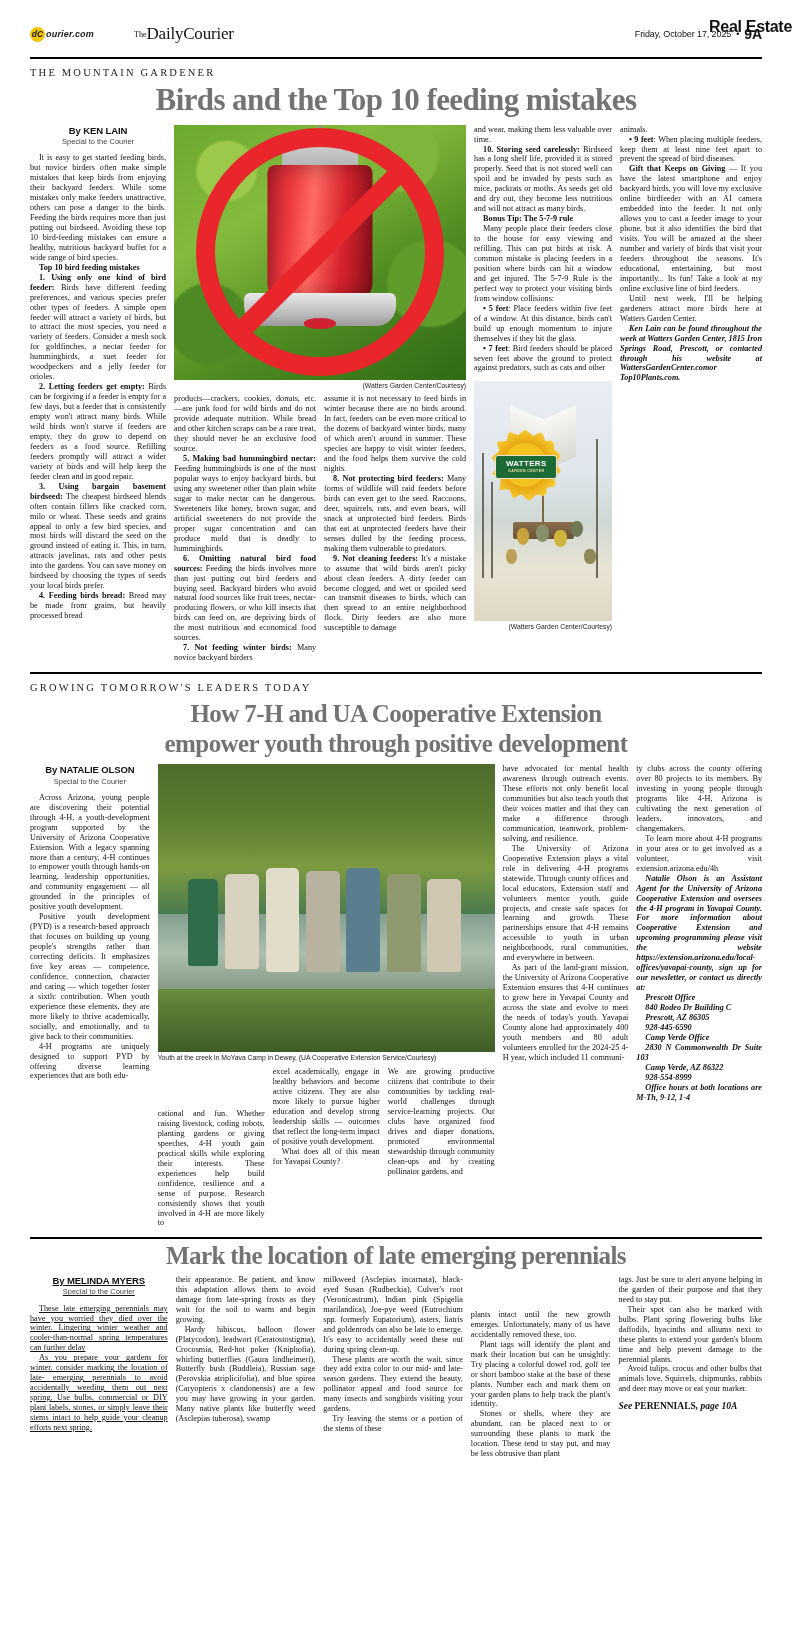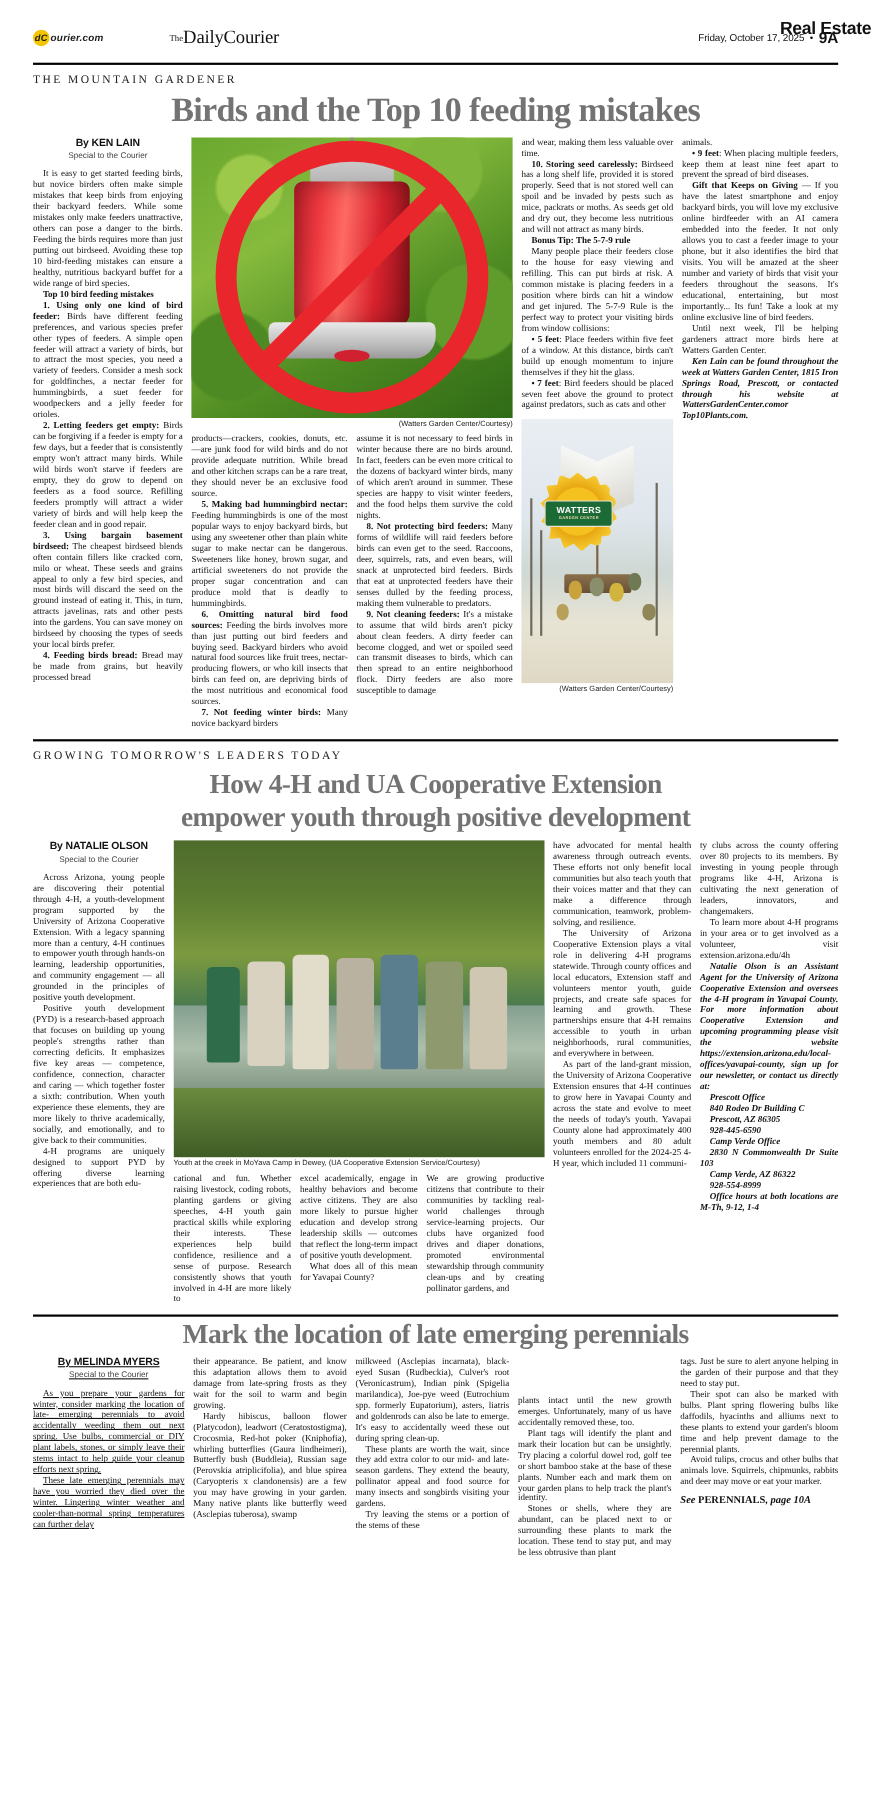--- a/index.html
+++ b/index.html
@@ -16,21 +16,21 @@
     box-sizing:border-box;
     padding:0 30px;
     background:#fff;
   }
 
   
   .masthead{
     display:flex;align-items:center;justify-content:space-between;
     height:40px;padding-top:14px;
   }
-  .mh-left{display:flex;align-items:center;gap:60px;}
+  .mh-left{display:flex;align-items:center;gap:40px;}
   .dc-logo{
     display:flex;align-items:center;
     font-family:"Liberation Sans", sans-serif;
     font-size:9px;font-weight:bold;font-style:italic;
     letter-spacing:.2px;
   }
   .dc-badge{
     display:inline-flex;align-items:center;justify-content:center;
     width:15px;height:15px;border-radius:50%;
     background:#f2c500;color:#1a1a1a;
@@ -324,21 +324,21 @@
       <p><b>• 9 feet</b><span>: When placing multiple feeders, keep them at least nine feet apart to prevent the spread of bird diseases.</span></p>
       <p><b>Gift that Keeps on Giving</b><span> — If you have the latest smartphone and enjoy backyard birds, you will love my exclusive online birdfeeder with an AI camera embedded into the feeder. It not only allows you to cast a feeder image to your phone, but it also identifies the bird that visits. You will be amazed at the sheer number and variety of birds that visit your feeders throughout the seasons. It's educational, entertaining, but most importantly... Its fun! Take a look at my online exclusive line of bird feeders.</span></p>
       <p>Until next week, I'll be helping gardeners attract more birds here at Watters Garden Center.</p>
       <p><i>Ken Lain can be found throughout the week at Watters Garden Center, 1815 Iron Springs Road, Prescott, or contacted through his website at WattersGardenCenter.comor Top10Plants.com.</i></p>
     </div>
   </div>
 
   <hr class="rule-thick">
 
   <div class="kicker">GROWING TOMORROW'S LEADERS TODAY</div>
-  <div class="headline h2">How 4-H and UA Cooperative Extension</div>
+  <div class="headline h2">How 7-H and UA Cooperative Extension</div>
   <div class="headline h2" style="margin-top:-4px;">empower youth through positive development</div>
 
   <div class="cols" style="margin-top:3px;">
 
     <div class="col" style="width:120px;">
       <div class="byline">By NATALIE OLSON</div>
       <div class="byline-sub">Special to the Courier</div>
       <p>Across Arizona, young people are discovering their potential through 4-H, a youth-development program supported by the University of Arizona Cooperative Extension. With a legacy spanning more than a century, 4-H continues to empower youth through hands-on learning, leadership opportunities, and community engagement — all grounded in the principles of positive youth development.</p>
       <p>Positive youth development (PYD) is a research-based approach that focuses on building up young people's strengths rather than correcting deficits. It emphasizes five key areas — competence, confidence, connection, character and caring — which together foster a sixth: contribution. When youth experience these elements, they are more likely to thrive academically, socially, and emotionally, and to give back to their communities.</p>
       <p>4-H programs are uniquely designed to support PYD by offering diverse learning experiences that are both edu-</p>
@@ -352,21 +352,21 @@
         <div class="ck-kid" style="left:20%;top:38%;width:10%;height:33%;background:#d9d2c0;"></div>
         <div class="ck-kid" style="left:32%;top:36%;width:10%;height:36%;background:#e2dccb;"></div>
         <div class="ck-kid" style="left:44%;top:37%;width:10%;height:35%;background:#b9b2a0;"></div>
         <div class="ck-kid" style="left:56%;top:36%;width:10%;height:36%;background:#5a7e8e;"></div>
         <div class="ck-kid" style="left:68%;top:38%;width:10%;height:34%;background:#8e9a6d;"></div>
         <div class="ck-kid" style="left:80%;top:40%;width:10%;height:32%;background:#d0c7b2;"></div>
       </div>
       <div class="caption left">Youth at the creek in MoYava Camp in Dewey, (UA Cooperative Extension Service/Courtesy)</div>
 
       <div class="cols" style="gap:8px;margin-top:5px;">
-        <div class="col" style="width:107px;">
+        <div class="col" style="width:107px;margin-top:42px;">
           <p class="noind">cational and fun. Whether raising livestock, coding robots, planting gardens or giving speeches, 4-H youth gain practical skills while exploring their interests. These experiences help build confidence, resilience and a sense of purpose. Research consistently shows that youth involved in 4-H are more likely to</p>
         </div>
         <div class="col" style="width:107px;">
           <p class="noind">excel academically, engage in healthy behaviors and become active citizens. They are also more likely to pursue higher education and develop strong leadership skills — outcomes that reflect the long-term impact of positive youth development.</p>
           <p>What does all of this mean for Yavapai County?</p>
         </div>
         <div class="col" style="width:107px;">
           <p class="noind">We are growing productive citizens that contribute to their communities by tackling real-world challenges through service-learning projects. Our clubs have organized food drives and diaper donations, promoted environmental stewardship through community clean-ups and by creating pollinator gardens, and</p>
         </div>
       </div>
@@ -395,22 +395,22 @@
   </div>
 
   <hr class="rule-thick">
 
   <div class="headline h3">Mark the location of late emerging perennials</div>
 
   <div class="cols" style="margin-top:2px;">
     <div class="col" style="width:140px;text-decoration:underline;">
       <div class="byline">By MELINDA MYERS</div>
       <div class="byline-sub">Special to the Courier</div>
+      <p>These late emerging perennials may have you worried they died over the winter. Lingering winter weather and cooler-than-normal spring temperatures can further delay</p>
       <p>As you prepare your gardens for winter, consider marking the location of late- emerging perennials to avoid accidentally weeding them out next spring. Use bulbs, commercial or DIY plant labels, stones, or simply leave their stems intact to help guide your cleanup efforts next spring.</p>
-      <p>These late emerging perennials may have you worried they died over the winter. Lingering winter weather and cooler-than-normal spring temperatures can further delay</p>
     </div>
     <div class="col" style="width:142px;">
       <p class="noind">their appearance. Be patient, and know this adaptation allows them to avoid damage from late-spring frosts as they wait for the soil to warm and begin growing.</p>
       <p>Hardy hibiscus, balloon flower (Platycodon), leadwort (Ceratostostigma), Crocosmia, Red-hot poker (Kniphofia), whirling butterflies (Gaura lindheimeri), Butterfly bush (Buddleia), Russian sage (Perovskia atriplicifolia), and blue spirea (Caryopteris x clandonensis) are a few you may have growing in your garden. Many native plants like butterfly weed (Asclepias tuberosa), swamp</p>
     </div>
     <div class="col" style="width:142px;">
       <p class="noind">milkweed (Asclepias incarnata), black-eyed Susan (Rudbeckia), Culver's root (Veronicastrum), Indian pink (Spigelia marilandica), Joe-pye weed (Eutrochium spp. formerly Eupatorium), asters, liatris and goldenrods can also be late to emerge. It's easy to accidentally weed these out during spring clean-up.</p>
       <p>These plants are worth the wait, since they add extra color to our mid- and late-season gardens. They extend the beauty, pollinator appeal and food source for many insects and songbirds visiting your gardens.</p>
       <p>Try leaving the stems or a portion of the stems of these</p>
     </div>

